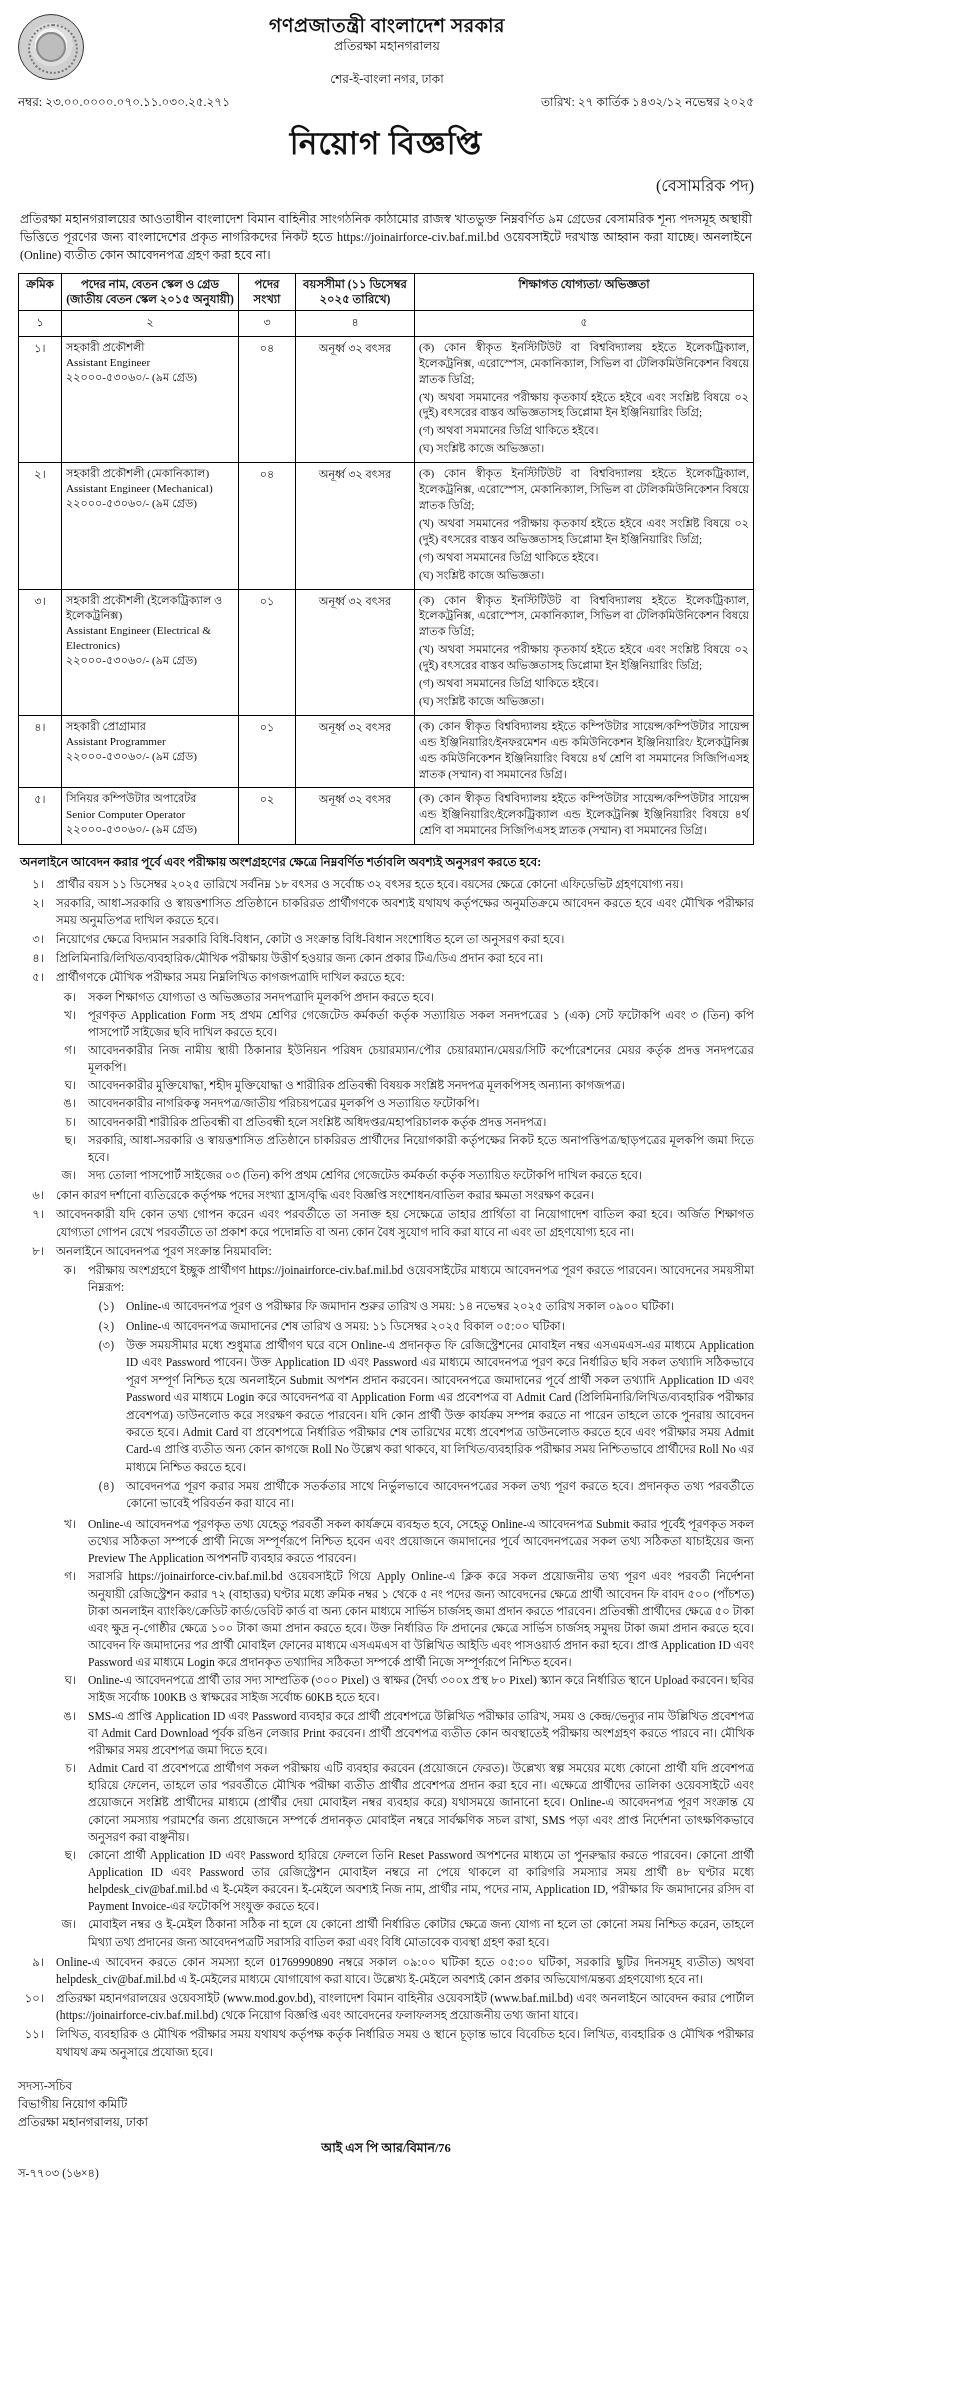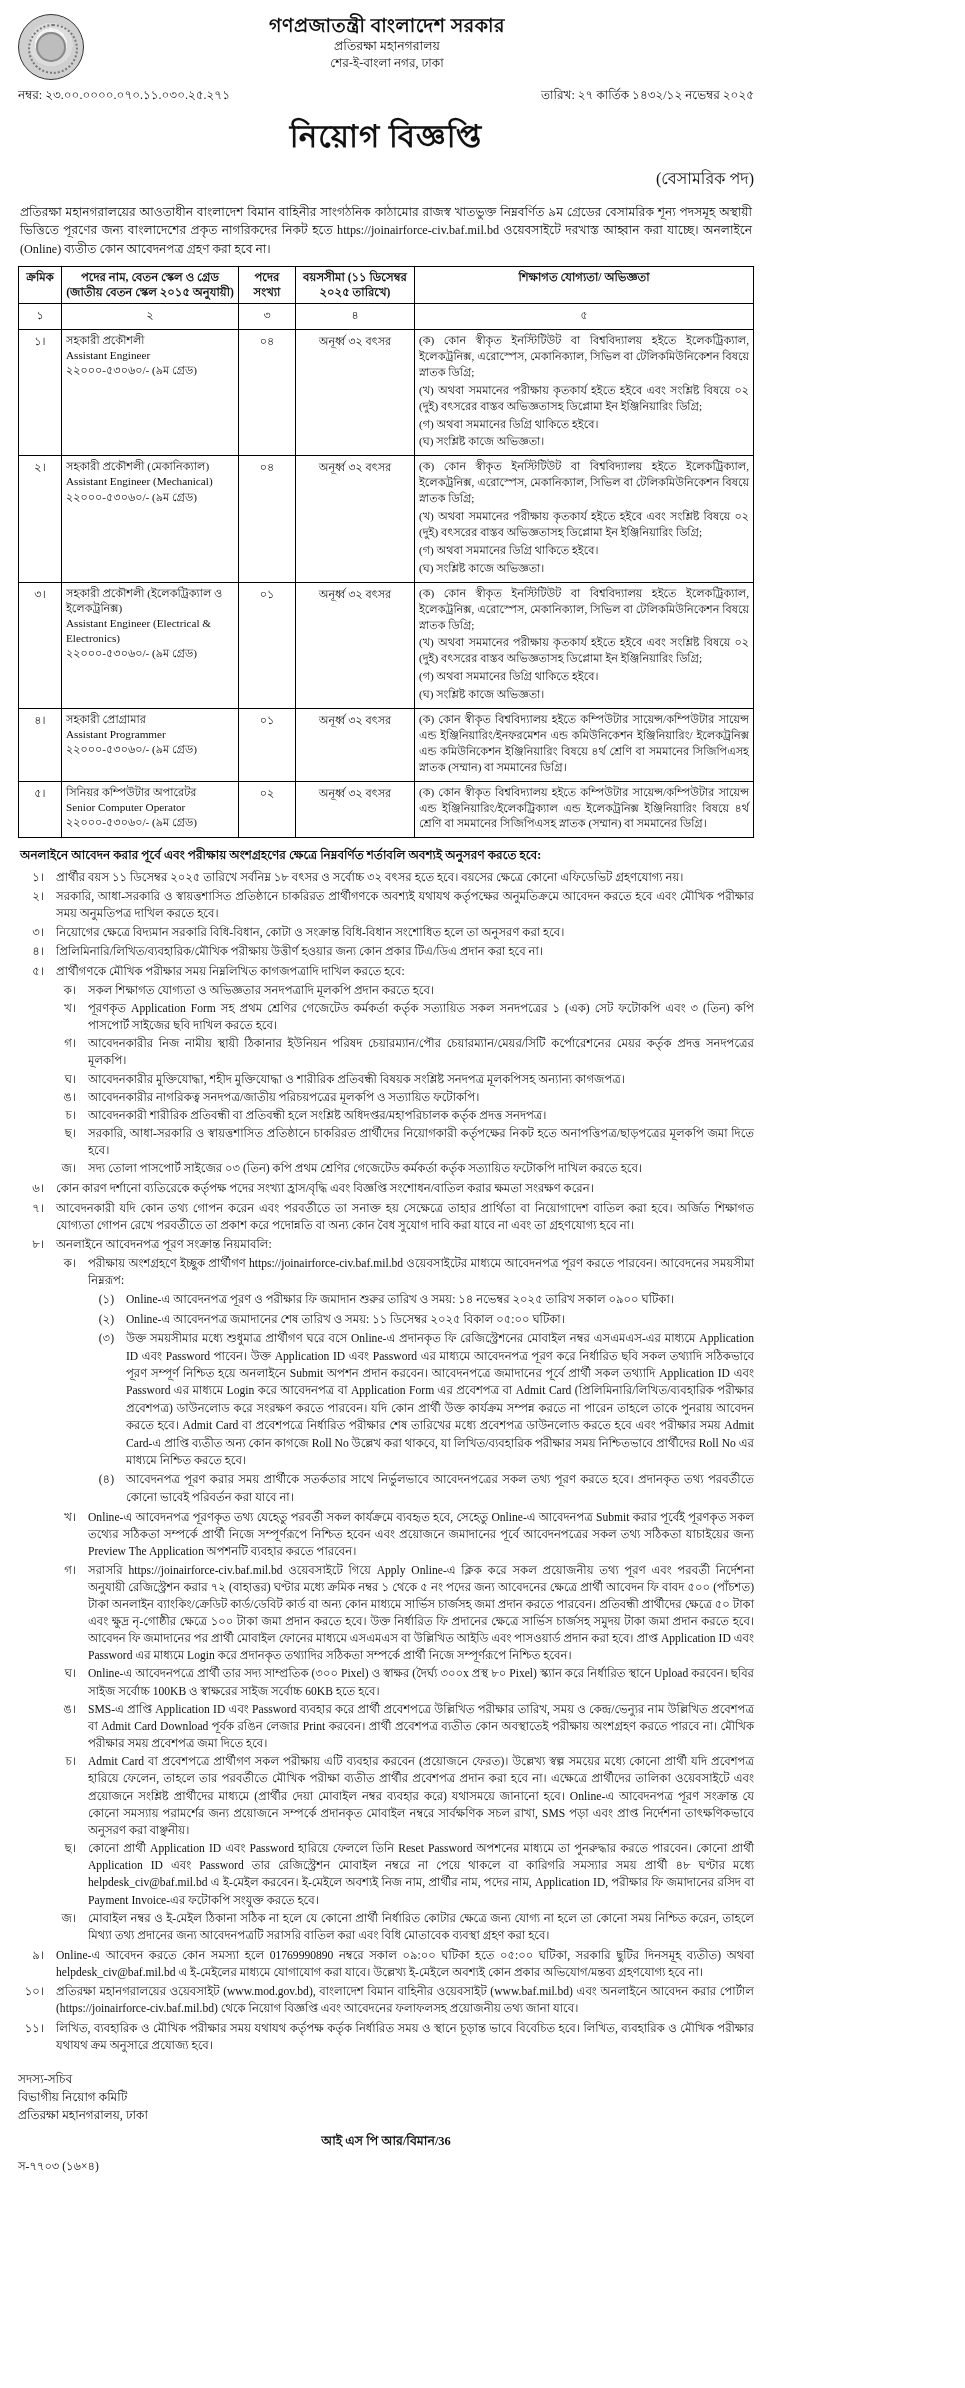--- a/index.html
+++ b/index.html
@@ -45,21 +45,21 @@
     position:absolute;left:50%;top:50%;
     width:46px;height:46px;margin:-23px 0 0 -23px;
     border-radius:50%;
     border:2px dotted #777;
   }
   .hdr-center{flex:1;text-align:center;}
   .h-title{
     font-size:19px;font-weight:bold;letter-spacing:.5px;line-height:1.25;
   }
   .h-sub{font-size:12.5px;line-height:1.35;}
-  .h-sub2{font-size:12px;line-height:1.35;}
+  .h-sub2{font-size:12px;line-height:1.35;margin-top:16px;}
   .memo-row{
     display:flex;justify-content:space-between;align-items:flex-start;
     font-size:12px;margin-top:6px;gap:8px;
   }
   .memo-l{white-space:nowrap;}
   .memo-r{white-space:nowrap;}
   
   .big-title{
     text-align:center;
     font-size:31px;
@@ -463,16 +463,16 @@
         </div>
       </li>
     </ol>
 
   <div class="sig">
     <div>সদস্য-সচিব</div>
     <div>বিভাগীয় নিয়োগ কমিটি</div>
     <div>প্রতিরক্ষা মহানগরালয়, ঢাকা</div>
   </div>
 
-  <div class="isp">আই এস পি আর/বিমান/36</div>
+  <div class="isp">আই এস পি আর/বিমান/76</div>
   <div class="code">স-৭৭০৩ (১৬×৪)</div>
 
 </div>
 
 </body></html>

